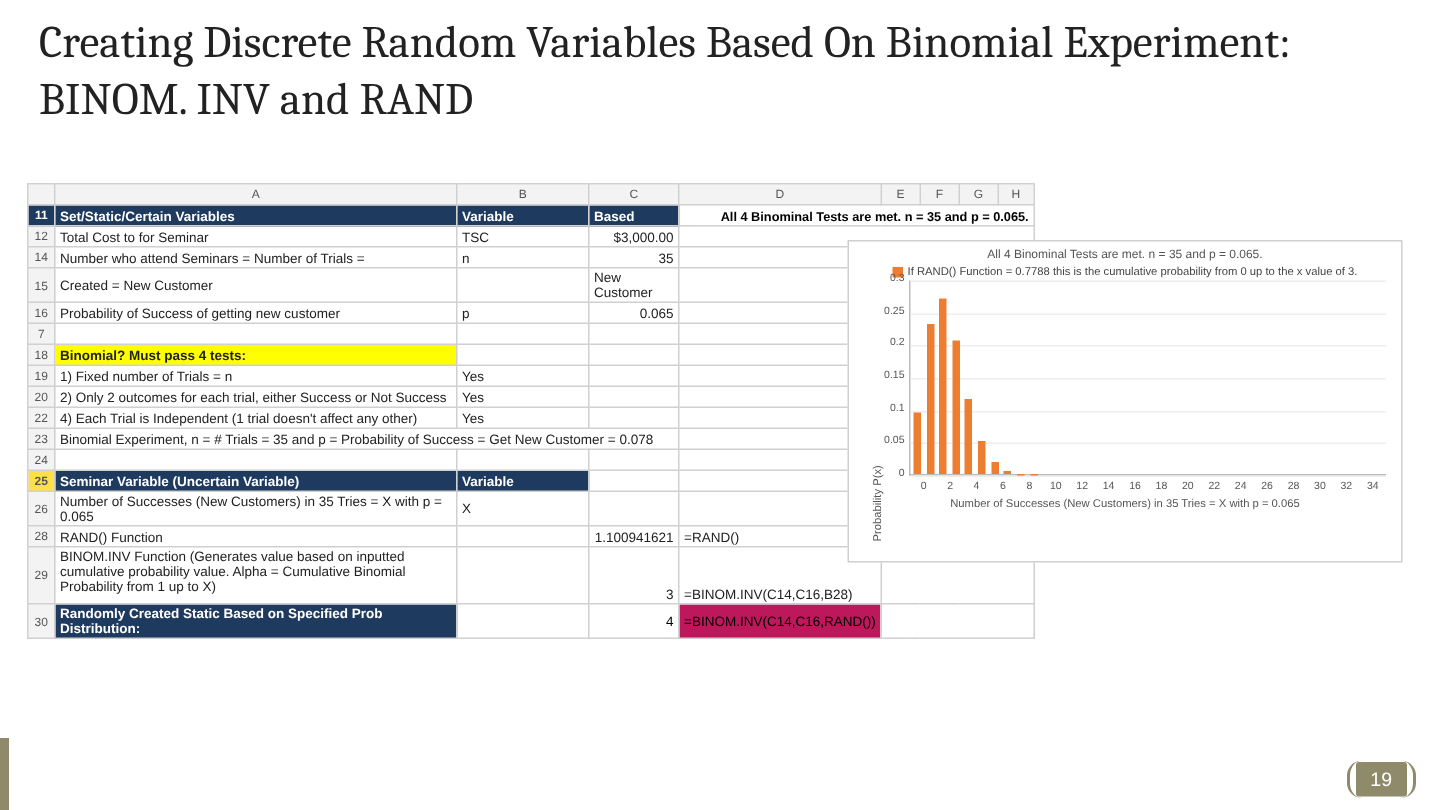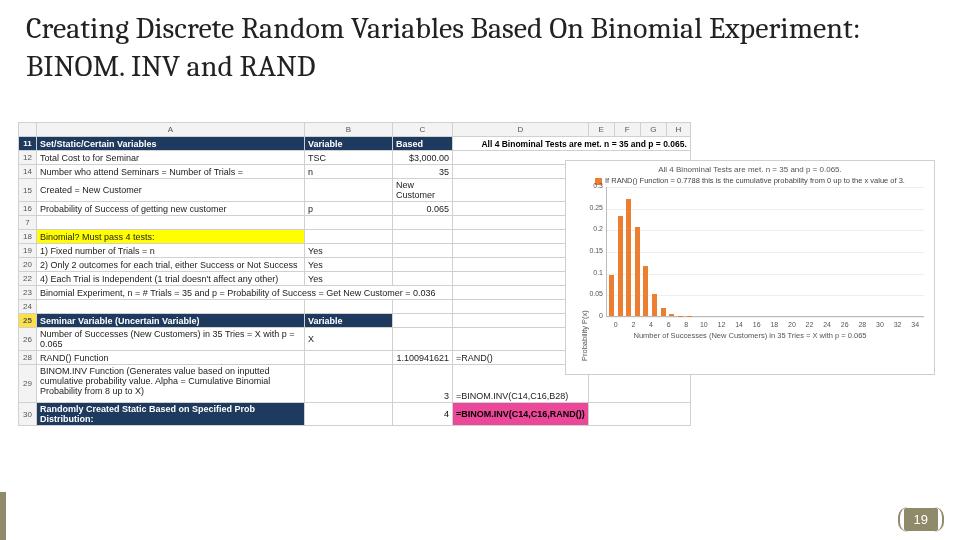--- a/index.html
+++ b/index.html
@@ -4,21 +4,21 @@
 <style>
   * { box-sizing: border-box; margin: 0; padding: 0; }
   body { width: 960px; height: 540px; background: #fff; font-family: "Segoe UI", Arial, sans-serif; position: relative; overflow: hidden; }
   .slide-title { font-size: 30px; font-weight: 400; color: #222; padding: 10px 26px 0 26px; line-height: 1.25; font-family: "Cambria", "Times New Roman", serif; }
   .content { position: absolute; top: 122px; left: 18px; width: 924px; }
   table.sheet { border-collapse: collapse; font-size: 9px; color: #222; }
   table.sheet td, table.sheet th { border: 1px solid #d0d0d0; padding: 1px 3px; height: 14px; vertical-align: middle; }
   .rownum { width: 18px; text-align: center; background: #f3f3f3; color: #555; font-size: 8px; border: 1px solid #ccc; }
   .colhead { background: #f3f3f3; color: #555; text-align: center; font-size: 8px; border: 1px solid #ccc; }
   .hdr-row td { background: #1f3a5f; color: #fff; font-weight: bold; }
-  .yellow td { background: #ffff00; font-weight: normal; }
+  .yellow td { background: #ffff00; font-weight: bold; }
   .hdr2 td { background: #1f3a5f; color: #fff; font-weight: bold; }
   .ra { text-align: right; }
   .colA { width: 268px; }
   .colB { width: 88px; }
   .colC { width: 60px; }
   .colD { width: 90px; }
   .colE { width: 26px; }
   .colF { width: 26px; }
   .colG { width: 26px; }
   .colH { width: 24px; }
@@ -123,21 +123,21 @@
   </tr>
   <tr>
     <td class="rownum">22</td>
     <td>4) Each Trial is Independent (1 trial doesn't affect any other)</td>
     <td>Yes</td>
     <td></td>
           <td colspan="5"></td>
   </tr>
   <tr>
     <td class="rownum">23</td>
-    <td colspan="3">Binomial Experiment, n = # Trials = 35 and p = Probability of Success = Get New Customer = 0.036</td>
+    <td colspan="3">Binomial Experiment, n = # Trials = 35 and p = Probability of Success = Get New Customer = 0.078</td>
     <td colspan="5"></td>
   </tr>
   <tr>
     <td class="rownum">24</td>
     <td></td>
           <td></td>
           <td></td>
           <td colspan="5"></td>
   </tr>
   <tr class="hdr2">
@@ -157,32 +157,32 @@
   <tr>
     <td class="rownum">28</td>
     <td>RAND() Function</td>
     <td></td>
     <td class="ra">1.100941621</td>
     <td>=RAND()</td>
     <td colspan="4"></td>
   </tr>
   <tr>
     <td class="rownum">29</td>
-    <td style="height:38px;vertical-align:top">BINOM.INV Function (Generates value based on inputted cumulative probability value. Alpha = Cumulative Binomial Probability from 8 up to X)</td>
+    <td style="height:38px;vertical-align:top">BINOM.INV Function (Generates value based on inputted cumulative probability value. Alpha = Cumulative Binomial Probability from 1 up to X)</td>
     <td></td>
     <td class="ra" style="vertical-align:bottom">3</td>
     <td style="vertical-align:bottom">=BINOM.INV(C14,C16,B28)</td>
     <td colspan="4"></td>
   </tr>
   <tr class="hdr2">
     <td class="rownum" style="background:#f3f3f3;color:#555;font-weight:normal">30</td>
     <td>Randomly Created Static Based on Specified Prob Distribution:</td>
     <td style="background:#fff"></td>
     <td class="ra" style="background:#fff;color:#000;font-weight:normal">4</td>
-    <td style="background:#ec4899;color:#000;font-weight:bold">=BINOM.INV(C14,C16,RAND())</td>
+    <td style="background:#be185d;color:#000;font-weight:normal">=BINOM.INV(C14,C16,RAND())</td>
     <td style="background:#fff" colspan="4"></td>
   </tr>
 </tbody>
     </table>
 </div>
 
 <div class="chart-box">
   <div class="chart-title">All 4 Binominal Tests are met. n = 35 and p = 0.065.</div>
   <div class="chart-legend"><span class="sq"></span><span>If RAND() Function = 0.7788 this is the cumulative probability from 0 up to the x value of 3.</span></div>
   <div class="yaxis-label">Probability P(x)</div>

